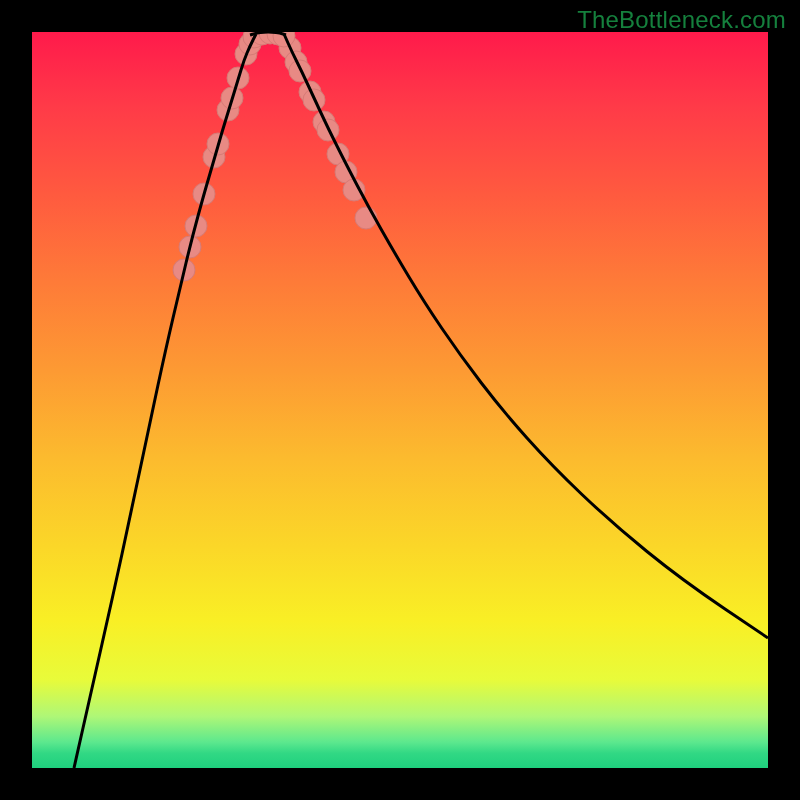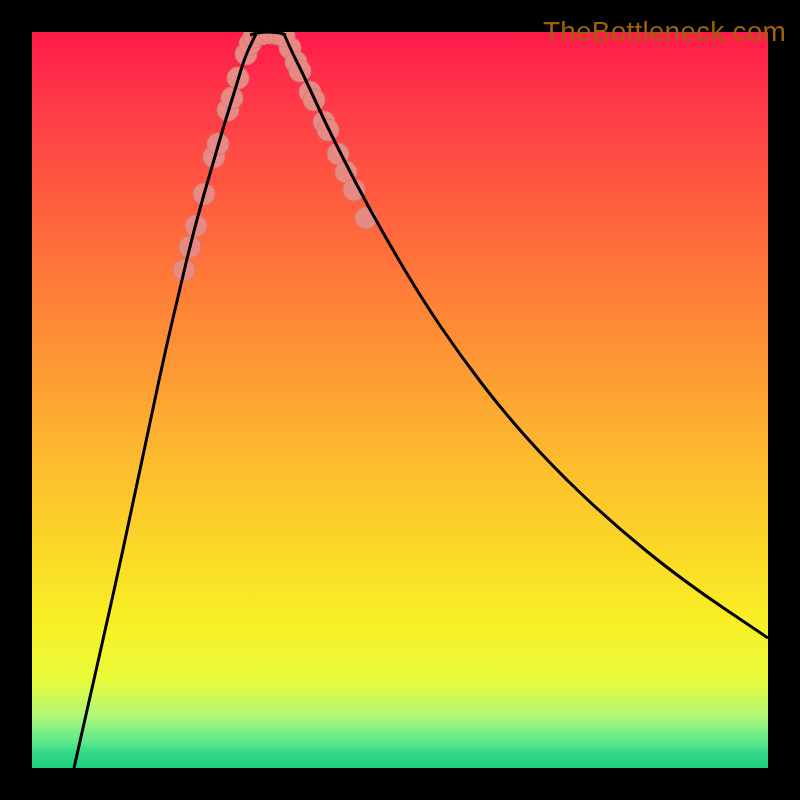--- a/index.html
+++ b/index.html
@@ -45,24 +45,24 @@
   }
   svg.curves {
     position: absolute;
     left: 0;
     top: 0;
     width: 736px;
     height: 736px;
   }
   .watermark {
     position: absolute;
-    top: 16px;
+    top: 6px;
     right: 14px;
-    color: #a16207;
-    font-size: 28px;
+    color: #15803d;
+    font-size: 24px;
     font-weight: 500;
     letter-spacing: 0.2px;
     user-select: none;
   }
 </style>
 </head>
 <body>
 
 <div class="frame">
   <div class="plot">

